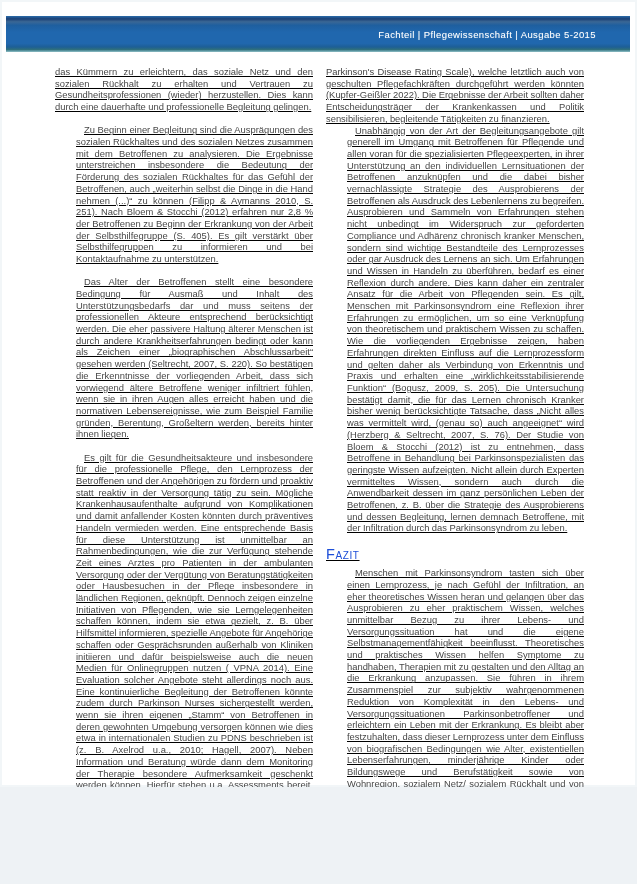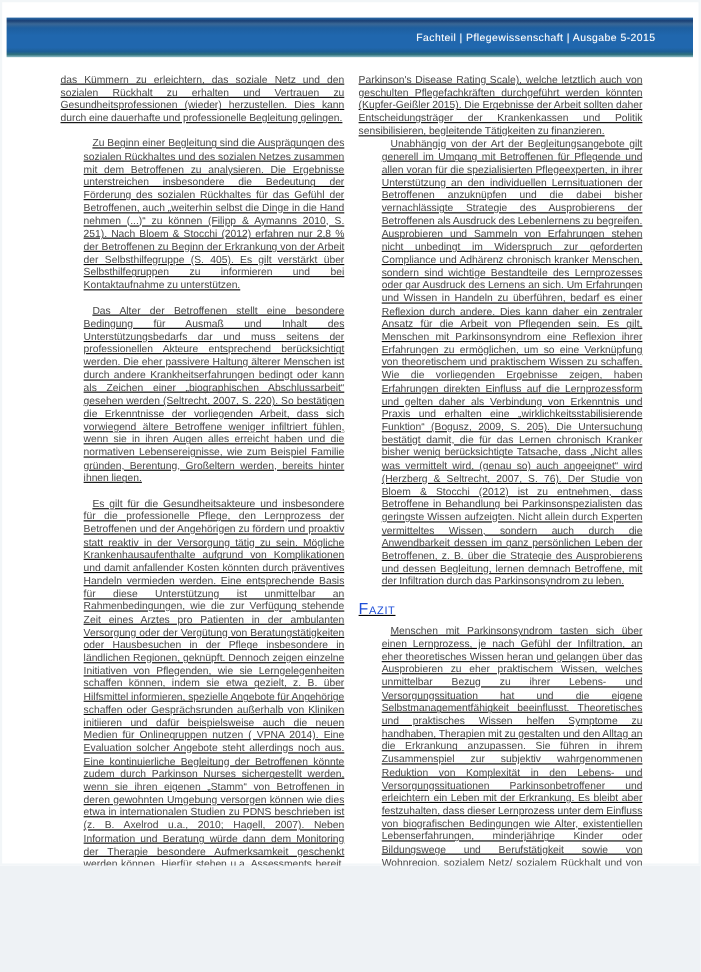--- a/index.html
+++ b/index.html
@@ -66,21 +66,21 @@
   <div class="columns">
 
     <div class="col">
       <p>das Kümmern zu erleichtern, das soziale Netz und den sozialen Rückhalt zu erhalten und Vertrauen zu Gesundheitsprofessionen (wieder) herzustellen. Dies kann durch eine dauerhafte und professionelle Begleitung gelingen.</p>
       <p class="gap indent">Zu Beginn einer Begleitung sind die Ausprägungen des sozialen Rückhaltes und des sozialen Netzes zusammen mit dem Betroffenen zu analysieren. Die Ergebnisse unterstreichen insbesondere die Bedeutung der Förderung des sozialen Rückhaltes für das Gefühl der Betroffenen, auch „weiterhin selbst die Dinge in die Hand nehmen (...)“ zu können (Filipp &amp; Aymanns 2010, S. 251). Nach Bloem &amp; Stocchi (2012) erfahren nur 2,8 % der Betroffenen zu Beginn der Erkrankung von der Arbeit der Selbsthilfegruppe (S. 405). Es gilt verstärkt über Selbsthilfegruppen zu informieren und bei Kontaktaufnahme zu unterstützen.</p>
       <p class="gap indent">Das Alter der Betroffenen stellt eine besondere Bedingung für Ausmaß und Inhalt des Unterstützungsbedarfs dar und muss seitens der professionellen Akteure entsprechend berücksichtigt werden. Die eher passivere Haltung älterer Menschen ist durch andere Krankheitserfahrungen bedingt oder kann als Zeichen einer „biographischen Abschlussarbeit“ gesehen werden (Seltrecht, 2007, S. 220). So bestätigen die Erkenntnisse der vorliegenden Arbeit, dass sich vorwiegend ältere Betroffene weniger infiltriert fühlen, wenn sie in ihren Augen alles erreicht haben und die normativen Lebensereignisse, wie zum Beispiel Familie gründen, Berentung, Großeltern werden, bereits hinter ihnen liegen.</p>
       <p class="gap indent">Es gilt für die Gesundheitsakteure und insbesondere für die professionelle Pflege, den Lernprozess der Betroffenen und der Angehörigen zu fördern und proaktiv statt reaktiv in der Versorgung tätig zu sein. Mögliche Krankenhausaufenthalte aufgrund von Komplikationen und damit anfallender Kosten könnten durch präventives Handeln vermieden werden. Eine entsprechende Basis für diese Unterstützung ist unmittelbar an Rahmenbedingungen, wie die zur Verfügung stehende Zeit eines Arztes pro Patienten in der ambulanten Versorgung oder der Vergütung von Beratungstätigkeiten oder Hausbesuchen in der Pflege insbesondere in ländlichen Regionen, geknüpft. Dennoch zeigen einzelne Initiativen von Pflegenden, wie sie Lerngelegenheiten schaffen können, indem sie etwa gezielt, z. B. über Hilfsmittel informieren, spezielle Angebote für Angehörige schaffen oder Gesprächsrunden außerhalb von Kliniken initiieren und dafür beispielsweise auch die neuen Medien für Onlinegruppen nutzen ( VPNA 2014). Eine Evaluation solcher Angebote steht allerdings noch aus. Eine kontinuierliche Begleitung der Betroffenen könnte zudem durch Parkinson Nurses sichergestellt werden, wenn sie ihren eigenen „Stamm“ von Betroffenen in deren gewohnten Umgebung versorgen können wie dies etwa in internationalen Studien zu PDNS beschrieben ist (z. B. Axelrod u.a., 2010; Hagell, 2007). Neben Information und Beratung würde dann dem Monitoring der Therapie besondere Aufmerksamkeit geschenkt werden können. Hierfür stehen u.a. Assessments bereit, wie die UPDRS (Unified</p>
     </div>
 
     <div class="col">
-      <p>Parkinson's Disease Rating Scale), welche letztlich auch von geschulten Pflegefachkräften durchgeführt werden könnten (Kupfer-Geißler 2015). Die Ergebnisse der Arbeit sollten daher Entscheidungsträger der Krankenkassen und Politik sensibilisieren, begleitende Tätigkeiten zu finanzieren.</p>
+      <p>Parkinson's Disease Rating Scale), welche letztlich auch von geschulten Pflegefachkräften durchgeführt werden könnten (Kupfer-Geißler 2022). Die Ergebnisse der Arbeit sollten daher Entscheidungsträger der Krankenkassen und Politik sensibilisieren, begleitende Tätigkeiten zu finanzieren.</p>
       <p class="indent">Unabhängig von der Art der Begleitungsangebote gilt generell im Umgang mit Betroffenen für Pflegende und allen voran für die spezialisierten Pflegeexperten, in ihrer Unterstützung an den individuellen Lernsituationen der Betroffenen anzuknüpfen und die dabei bisher vernachlässigte Strategie des Ausprobierens der Betroffenen als Ausdruck des Lebenlernens zu begreifen. Ausprobieren und Sammeln von Erfahrungen stehen nicht unbedingt im Widerspruch zur geforderten Compliance und Adhärenz chronisch kranker Menschen, sondern sind wichtige Bestandteile des Lernprozesses oder gar Ausdruck des Lernens an sich. Um Erfahrungen und Wissen in Handeln zu überführen, bedarf es einer Reflexion durch andere. Dies kann daher ein zentraler Ansatz für die Arbeit von Pflegenden sein. Es gilt, Menschen mit Parkinsonsyndrom eine Reflexion ihrer Erfahrungen zu ermöglichen, um so eine Verknüpfung von theoretischem und praktischem Wissen zu schaffen. Wie die vorliegenden Ergebnisse zeigen, haben Erfahrungen direkten Einfluss auf die Lernprozessform und gelten daher als Verbindung von Erkenntnis und Praxis und erhalten eine „wirklichkeitsstabilisierende Funktion“ (Bogusz, 2009, S. 205). Die Untersuchung bestätigt damit, die für das Lernen chronisch Kranker bisher wenig berücksichtigte Tatsache, dass „Nicht alles was vermittelt wird, (genau so) auch angeeignet“ wird (Herzberg &amp; Seltrecht, 2007, S. 76). Der Studie von Bloem &amp; Stocchi (2012) ist zu entnehmen, dass Betroffene in Behandlung bei Parkinsonspezialisten das geringste Wissen aufzeigten. Nicht allein durch Experten vermitteltes Wissen, sondern auch durch die Anwendbarkeit dessen im ganz persönlichen Leben der Betroffenen, z. B. über die Strategie des Ausprobierens und dessen Begleitung, lernen demnach Betroffene, mit der Infiltration durch das Parkinsonsyndrom zu leben.</p>
       <h2 class="fazit-heading">Fazit</h2>
       <p class="indent">Menschen mit Parkinsonsyndrom tasten sich über einen Lernprozess, je nach Gefühl der Infiltration, an eher theoretisches Wissen heran und gelangen über das Ausprobieren zu eher praktischem Wissen, welches unmittelbar Bezug zu ihrer Lebens- und Versorgungssituation hat und die eigene Selbstmanagementfähigkeit beeinflusst. Theoretisches und praktisches Wissen helfen Symptome zu handhaben, Therapien mit zu gestalten und den Alltag an die Erkrankung anzupassen. Sie führen in ihrem Zusammenspiel zur subjektiv wahrgenommenen Reduktion von Komplexität in den Lebens- und Versorgungssituationen Parkinsonbetroffener und erleichtern ein Leben mit der Erkrankung. Es bleibt aber festzuhalten, dass dieser Lernprozess unter dem Einfluss von biografischen Bedingungen wie Alter, existentiellen Lebenserfahrungen, minderjährige Kinder oder Bildungswege und Berufstätigkeit sowie von Wohnregion, sozialem Netz/ sozialem Rückhalt und von Vertrauen in die Gesundheitsprofessionen steht. Es bedarf daher einer</p>
     </div>
 
   </div>
 
   <div class="footer">
     <span class="footer-info">Pflegewissenschaft 5/2015 | 17. Jahrgang | hpsmedia, Nidda</span>
     <span class="footer-divider"></span>

